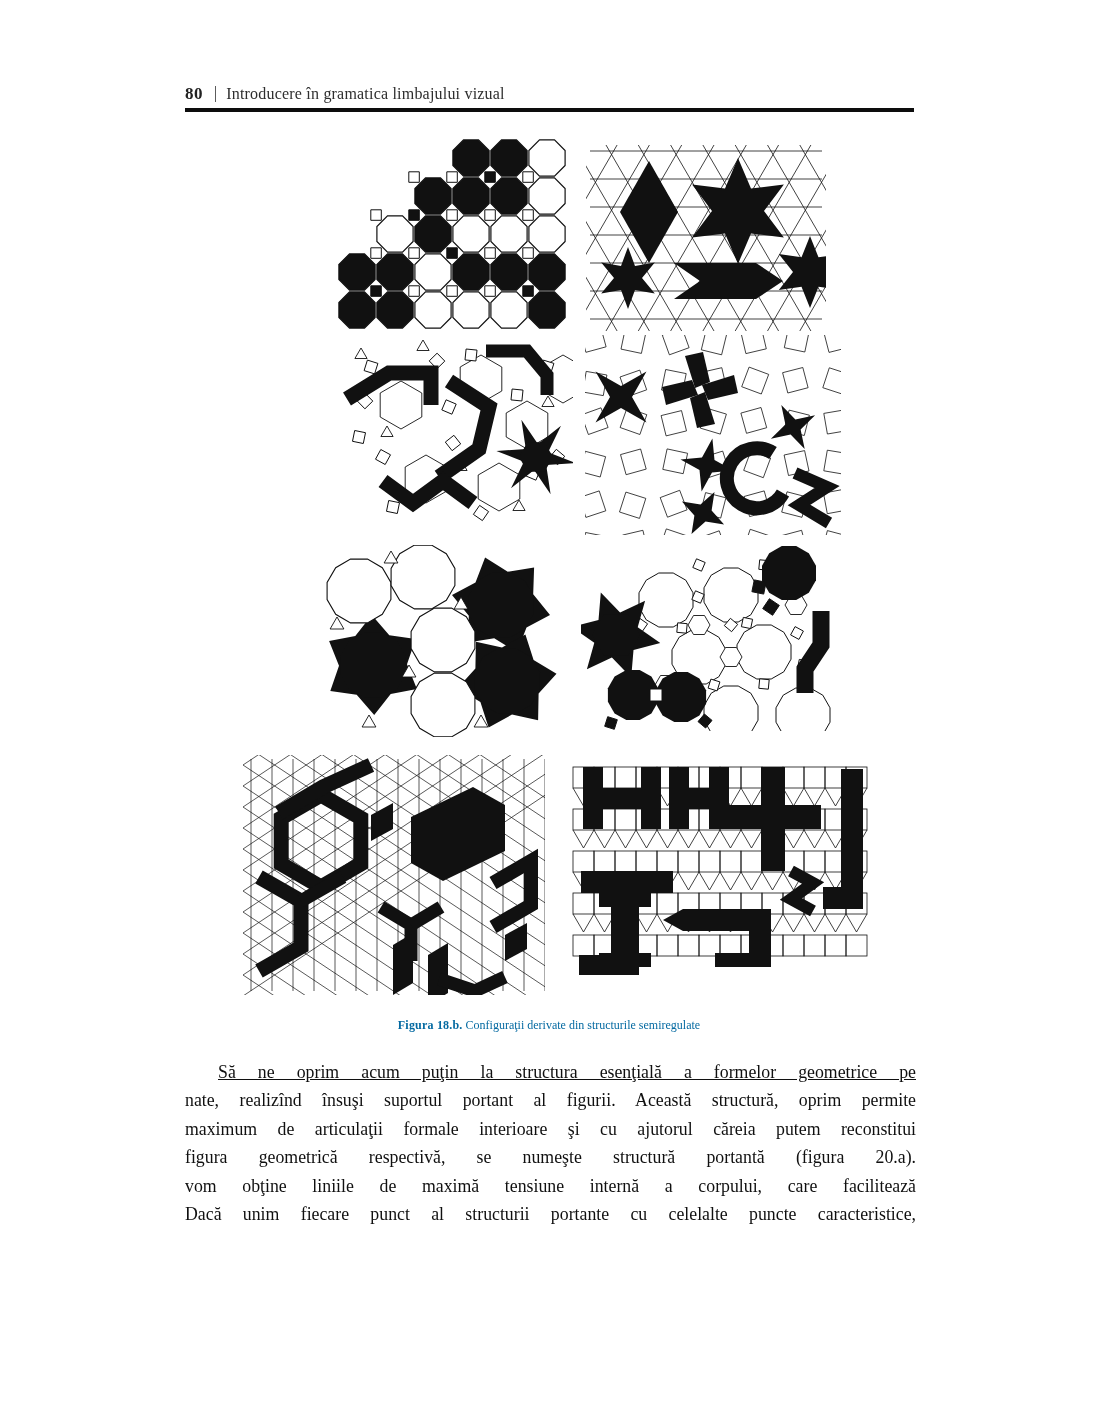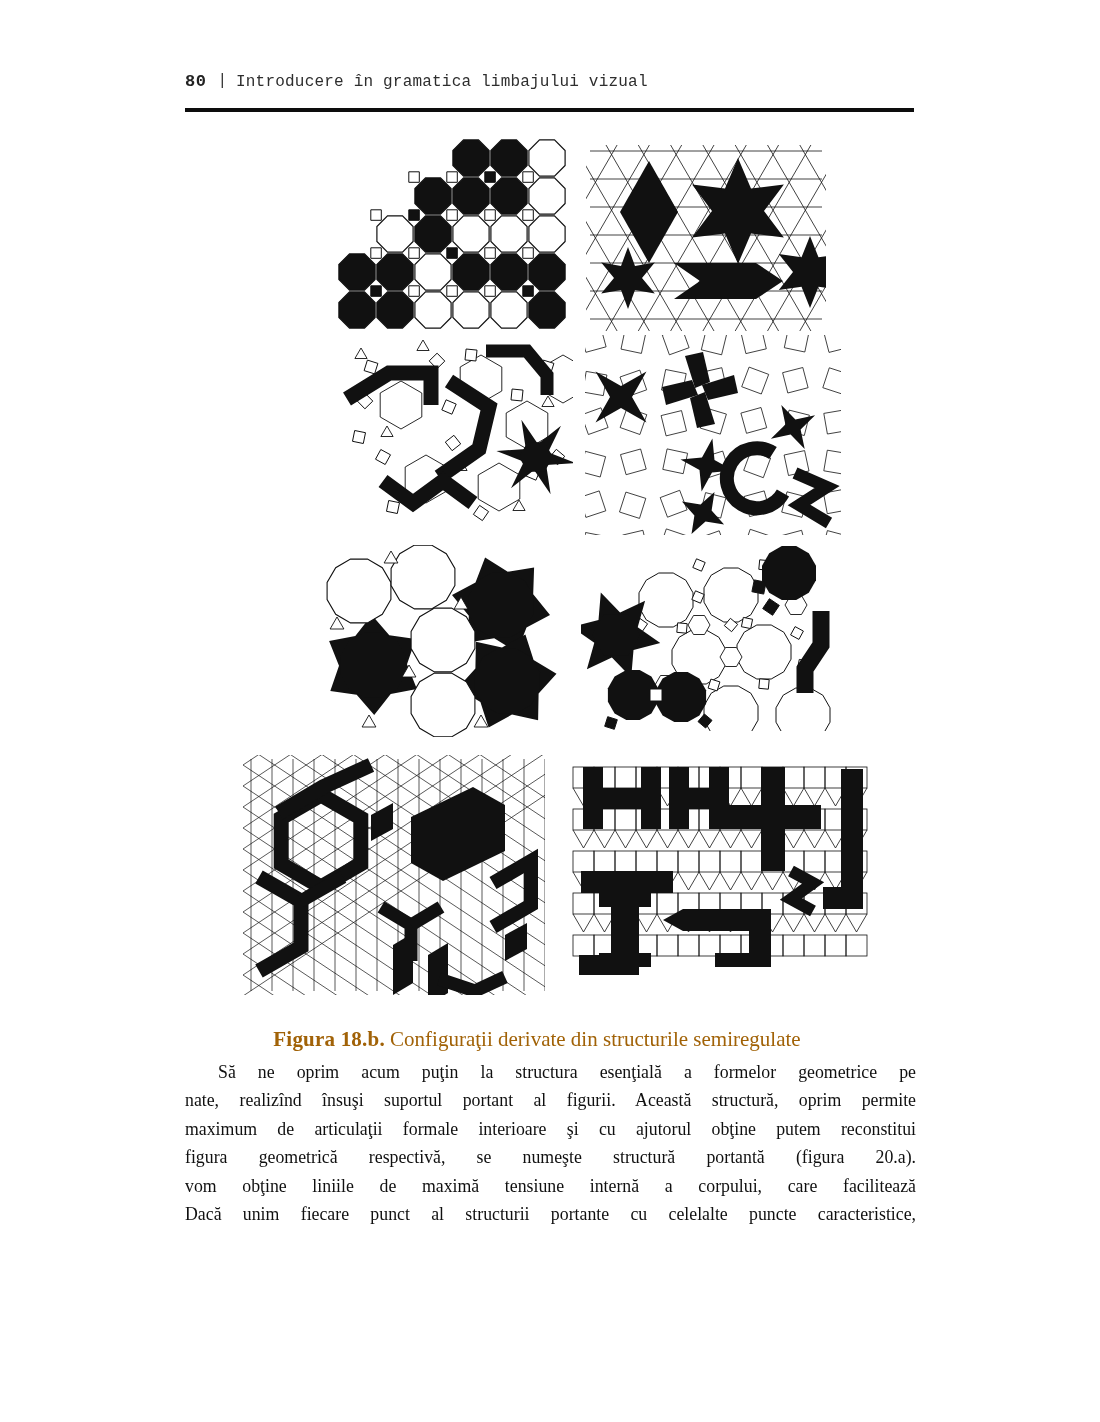--- a/index.html
+++ b/index.html
@@ -2,45 +2,45 @@
 <html><head>
 <meta charset="utf-8">
 <style>
   html,body{margin:0;padding:0;background:#e8e8e8;}
   #page{
     position:relative;width:1100px;height:1422px;background:#ffffff;
     font-family:"Liberation Serif", serif;color:#111;overflow:hidden;
     margin:0 auto;
   }
   
-  #header{position:absolute;left:185px;top:72px;width:730px;
-    font-family:Liberation Mono, monospace;color:#222;}
+  #header{position:absolute;left:185px;top:84px;width:730px;
+    font-family:Liberation Serif, serif;color:#222;}
   #header .pagenum{font-weight:bold;font-size:17px;letter-spacing:.5px;}
   #header .sep{display:inline-block;margin:0 9px 0 11px;color:#333;font-size:16px;transform:translateY(-1px);}
   #header .htitle{font-size:16px;color:#2e2e2e;letter-spacing:.2px;}
   #rule{position:absolute;left:185px;top:108px;width:729px;height:4px;background:#0d0d0d;}
   
   .panel{position:absolute;}
   .panel svg{display:block;width:100%;height:100%;}
   #p1{left:338px;top:139px;width:228px;height:196px;}
   #p2{left:586px;top:141px;width:240px;height:192px;}
   #p3{left:331px;top:337px;width:242px;height:190px;}
   #p4{left:585px;top:335px;width:256px;height:200px;}
   #p5{left:311px;top:545px;width:252px;height:192px;}
   #p6{left:581px;top:545px;width:264px;height:186px;}
   #p7{left:243px;top:755px;width:302px;height:240px;}
   #p8{left:565px;top:759px;width:304px;height:226px;}
   
-  #caption{position:absolute;left:172px;top:1006px;width:730px;text-align:center;
-    font-size:21px;color:#a16207;}
+  #caption{position:absolute;left:184px;top:1006px;width:730px;text-align:center;
+    font-size:12px;color:#0369a1;}
   #caption b{letter-spacing:.2px;}
   
   #body-par{position:absolute;left:185px;top:1058px;width:731px;font-size:17.8px;color:#101010;}
   .body-line{text-align:justify;text-align-last:justify;line-height:28.4px;white-space:normal;}
-  .body-line.indent{text-indent:33px;}
+  .body-line.indent{text-indent:33px;text-decoration:underline;}
 </style>
 </head>
 <body>
 
 <div id="page">
 
   <div id="header">
     <span class="pagenum">80</span><span class="sep">|</span><span class="htitle">Introducere în gramatica limbajului vizual</span>
   </div>
   <div id="rule"></div>
@@ -455,18 +455,18 @@
         <polygon points="118.0,150.0 98.0,161.0 118.0,172.0" fill="#111111"></polygon>
         <rect x="14" y="196" width="60" height="20" fill="#111111"></rect>
       </svg>
     </div>
 
   <p id="caption"><b>Figura 18.b.</b> <span>Configuraţii derivate din structurile semiregulate</span></p>
 
   <div id="body-par">
       <div class="body-line indent">Să ne oprim acum puţin la structura esenţială a formelor geometrice pe</div>
       <div class="body-line">nate, realizînd însuşi suportul portant al figurii. Această structură, oprim permite</div>
-      <div class="body-line">maximum de articulaţii formale interioare şi cu ajutorul obţine putem reconstitui</div>
+      <div class="body-line">maximum de articulaţii formale interioare şi cu ajutorul căreia putem reconstitui</div>
       <div class="body-line">figura geometrică respectivă, se numeşte structură portantă (figura 20.a).</div>
       <div class="body-line">vom obţine liniile de maximă tensiune internă a corpului, care facilitează</div>
       <div class="body-line">Dacă unim fiecare punct al structurii portante cu celelalte puncte caracteristice,</div>
     </div>
 </div>
 
 </body></html>

